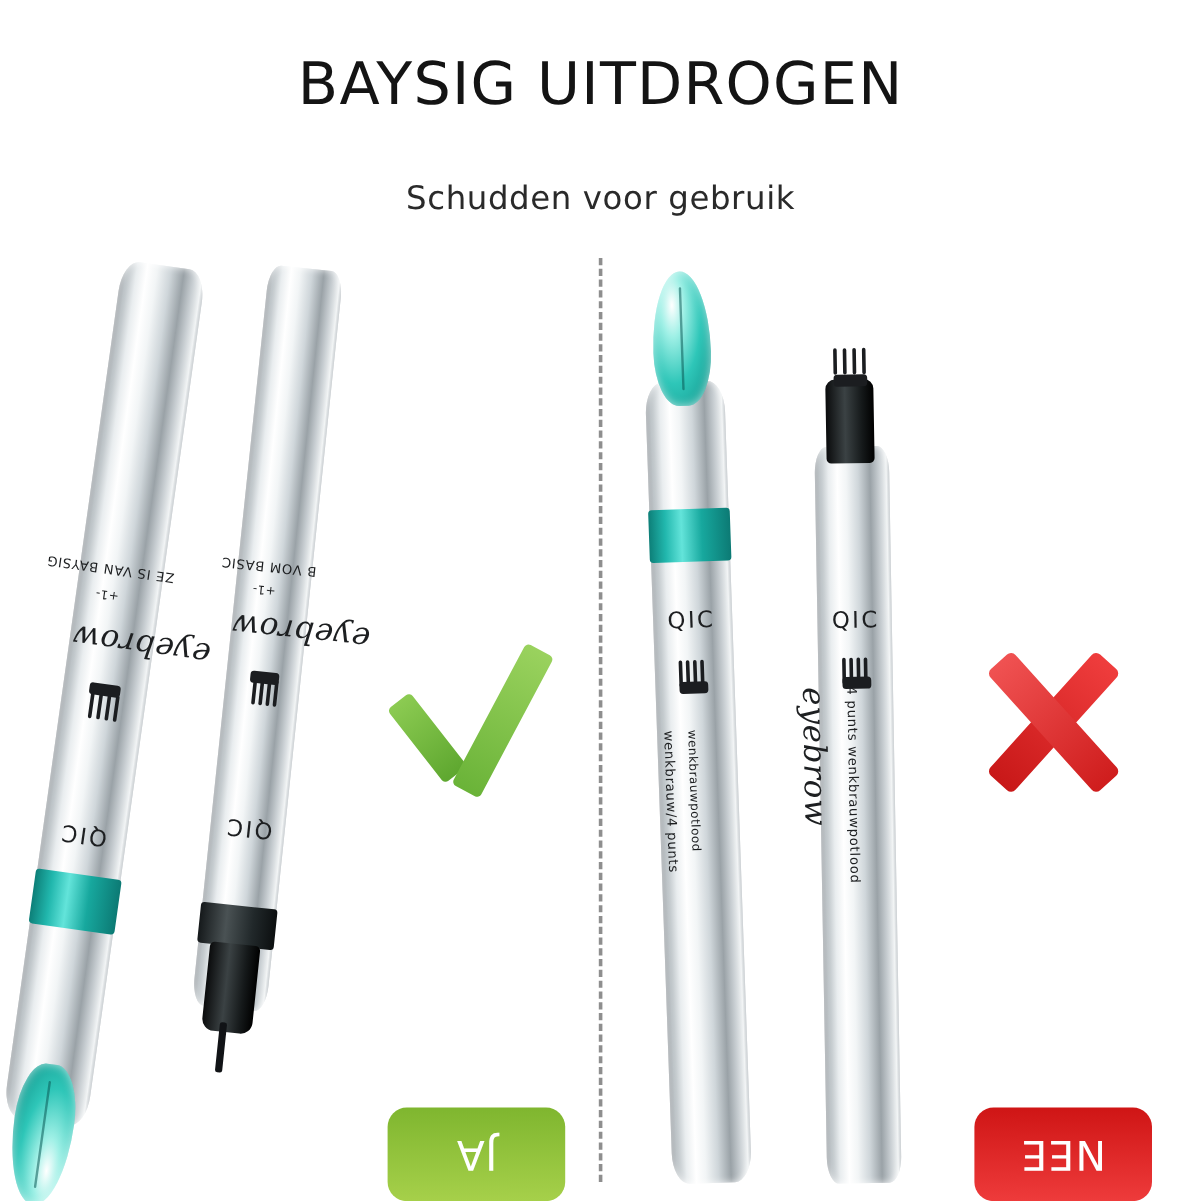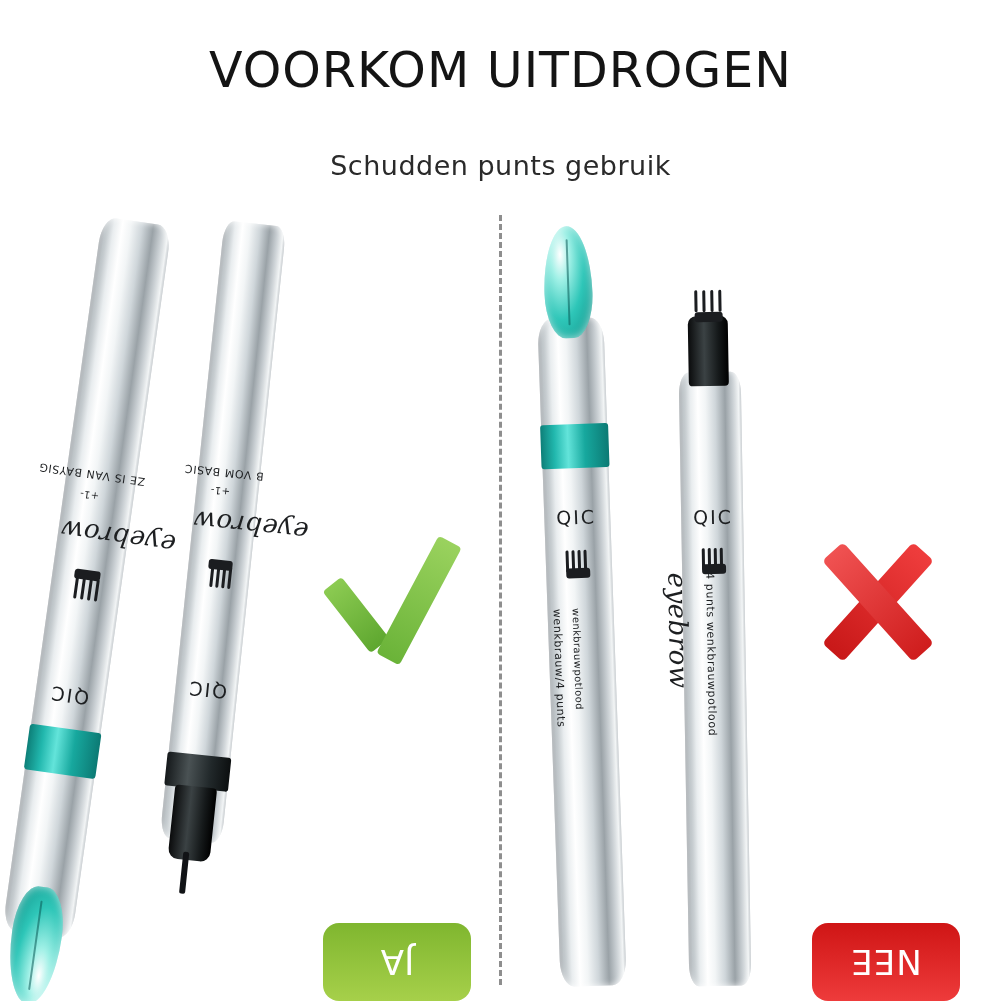--- a/index.html
+++ b/index.html
@@ -264,22 +264,22 @@
     top: 923px;
     background: linear-gradient(to bottom,#ee3b3b,#cf1515);
     transform: rotate(180deg);
   }
 </style>
 </head>
 <body>
 
 <div id="poster">
 
-  <div class="headline">VOORKOM UITDROGEN</div>
-  <div class="subhead">Schudden punts gebruik</div>
+  <div class="headline">BAYSIG UITDROGEN</div>
+  <div class="subhead">Schudden voor gebruik</div>
 
   <div class="divider"></div>
 
   <div class="pen" style="left:52px; top:218px; width:70px; height:720px; transform: rotate(8deg);">
     <div class="barrel"></div>
 
     <div class="ring-teal" style="top:512px; height:46px;"></div>
 
     <div class="teal-tip" style="left:10px; top:672px; width:50px; height:118px; transform: rotate(180deg);">
       <div class="slit"></div>

